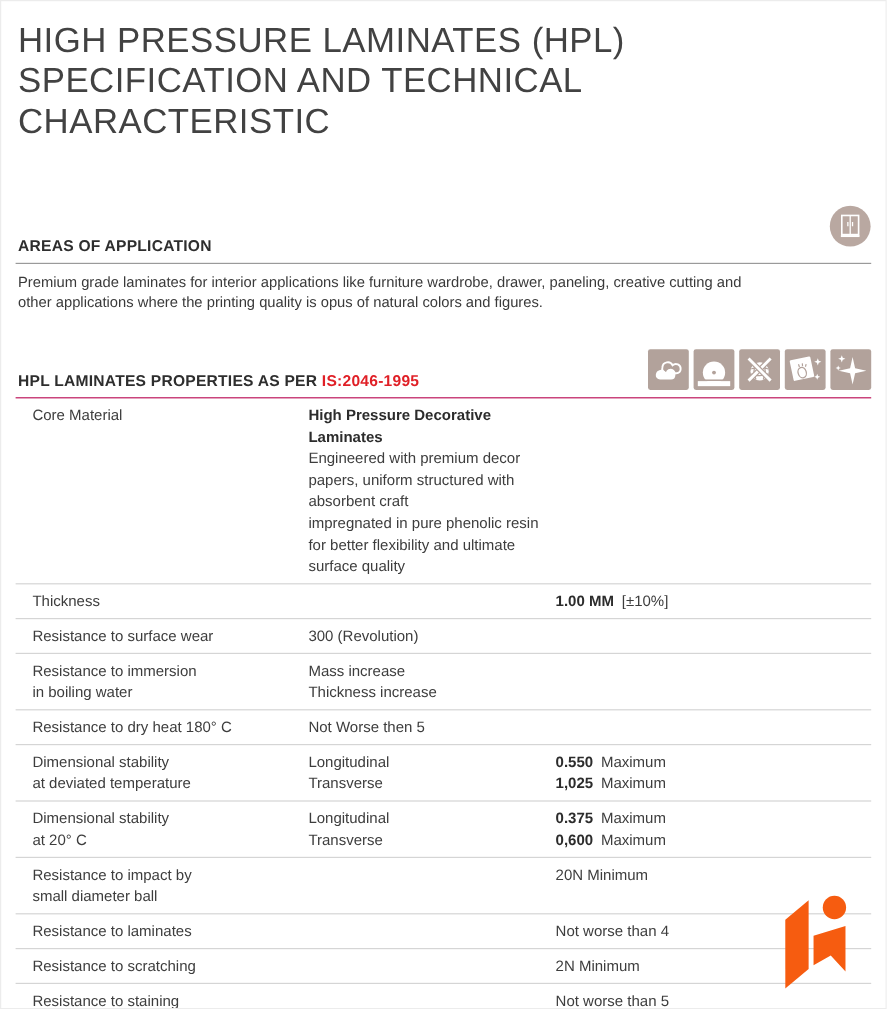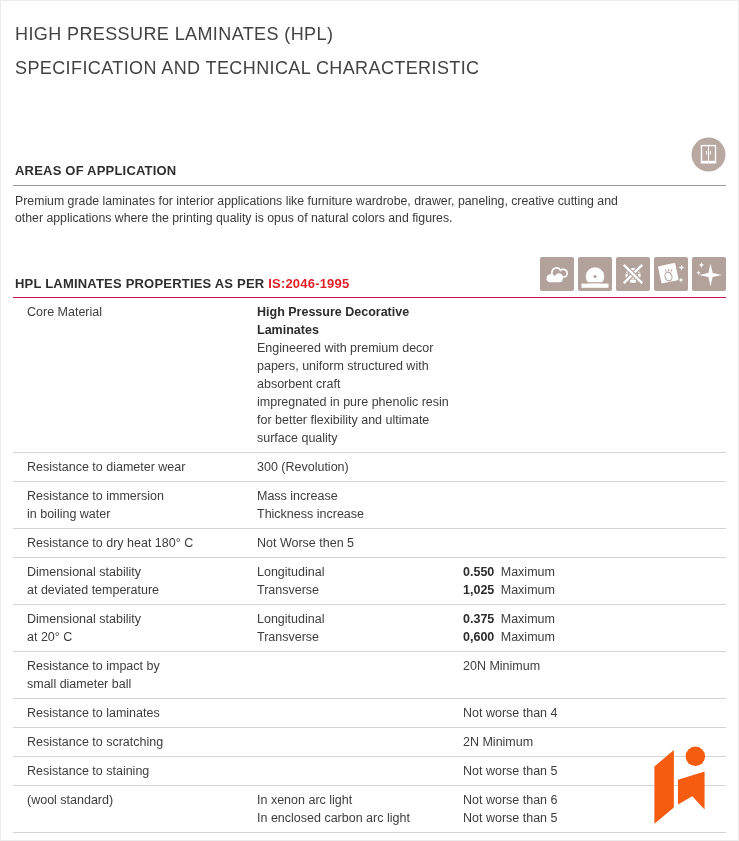--- a/index.html
+++ b/index.html
@@ -6,21 +6,21 @@
   .page{
     position:relative;
     width:737px;height:839px;
     border:1px solid #ececec;
     background:#fff;
     font-family:"Liberation Sans","DejaVu Sans",sans-serif;
     color:#3d3d3d;
     overflow:hidden;
   }
   
-  .title{margin:16px 18px 0 14px;font-size:18px;line-height:34px;
+  .title{margin:16px 18px 0 14px;font-size:29px;line-height:34px;
          font-weight:300;letter-spacing:.4px;color:#424242;}
   
   .section{margin:0 12px;position:relative;}
   .sec-areas{margin-top:78px;}
   .sec-head{font-size:13px;font-weight:bold;color:#2e2e2e;letter-spacing:.2px;
             padding:0 0 7px 2px;border-bottom:1px solid #9a9a9a;margin-top:28px;}
   .circle-badge{position:absolute;right:0;top:-26px;width:35px;height:35px;}
   .para{font-size:12.3px;line-height:17px;color:#3a3a3a;max-width:628px;
         margin:7px 0 0 2px;}
   
@@ -123,21 +123,30 @@
           </div>
           <div class="cell">
             <div class="line"><span class="b">High Pressure Decorative Laminates</span></div>
             <div class="line"><span>Engineered with premium decor papers, uniform structured with absorbent craft</span></div>
             <div class="line"><span>impregnated in pure phenolic resin for better flexibility and ultimate surface quality</span></div>
           </div>
           <div class="cell"></div>
         </div>
         <div class="t-row">
           <div class="cell">
-            <div class="line"><span>Resistance to diameter wear</span></div>
+            <div class="line"><span>Thickness</span></div>
+          </div>
+          <div class="cell"></div>
+          <div class="cell">
+            <div class="line"><span class="b">1.00 MM</span><span> [±10%]</span></div>
+          </div>
+        </div>
+        <div class="t-row">
+          <div class="cell">
+            <div class="line"><span>Resistance to surface wear</span></div>
           </div>
           <div class="cell">
             <div class="line"><span>300 (Revolution)</span></div>
           </div>
           <div class="cell"></div>
         </div>
         <div class="t-row">
           <div class="cell">
             <div class="line"><span>Resistance to immersion</span></div>
             <div class="line"><span>in boiling water</span></div>

